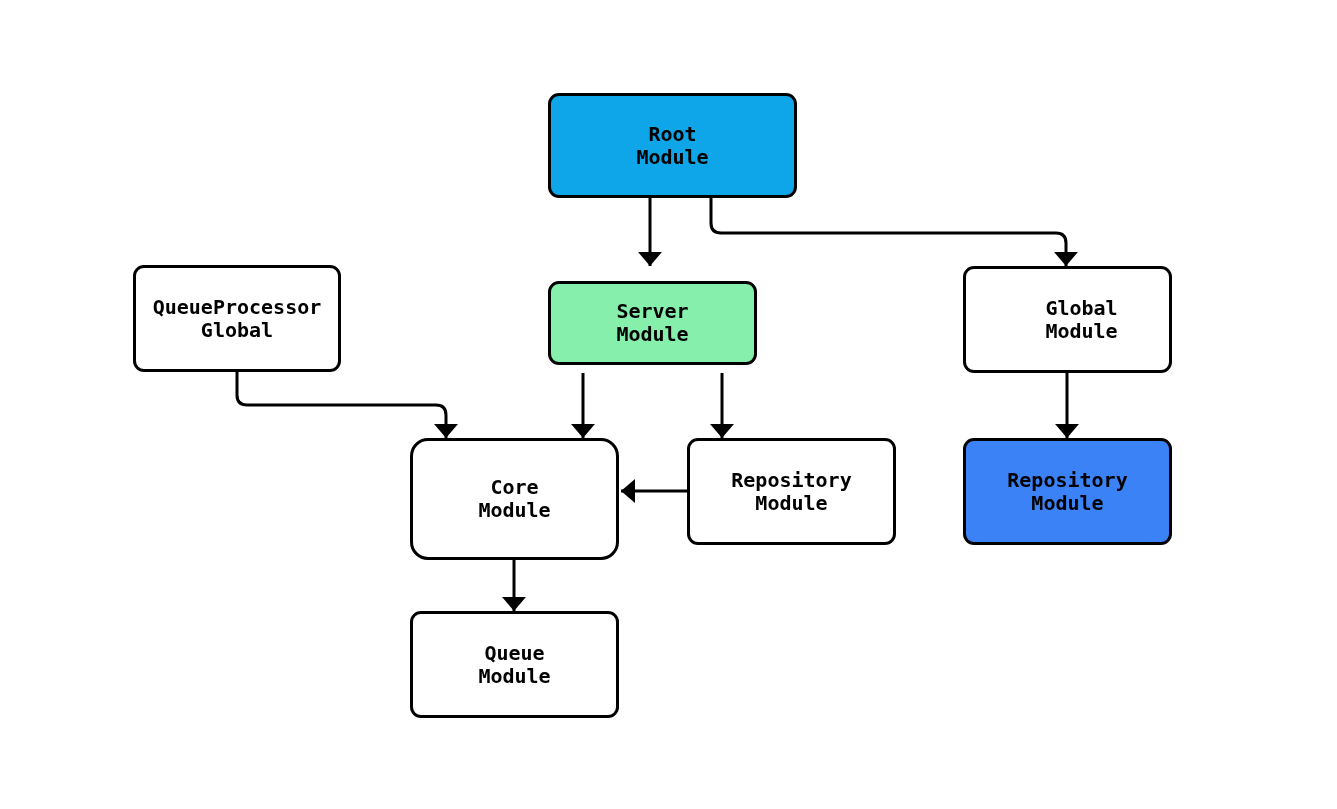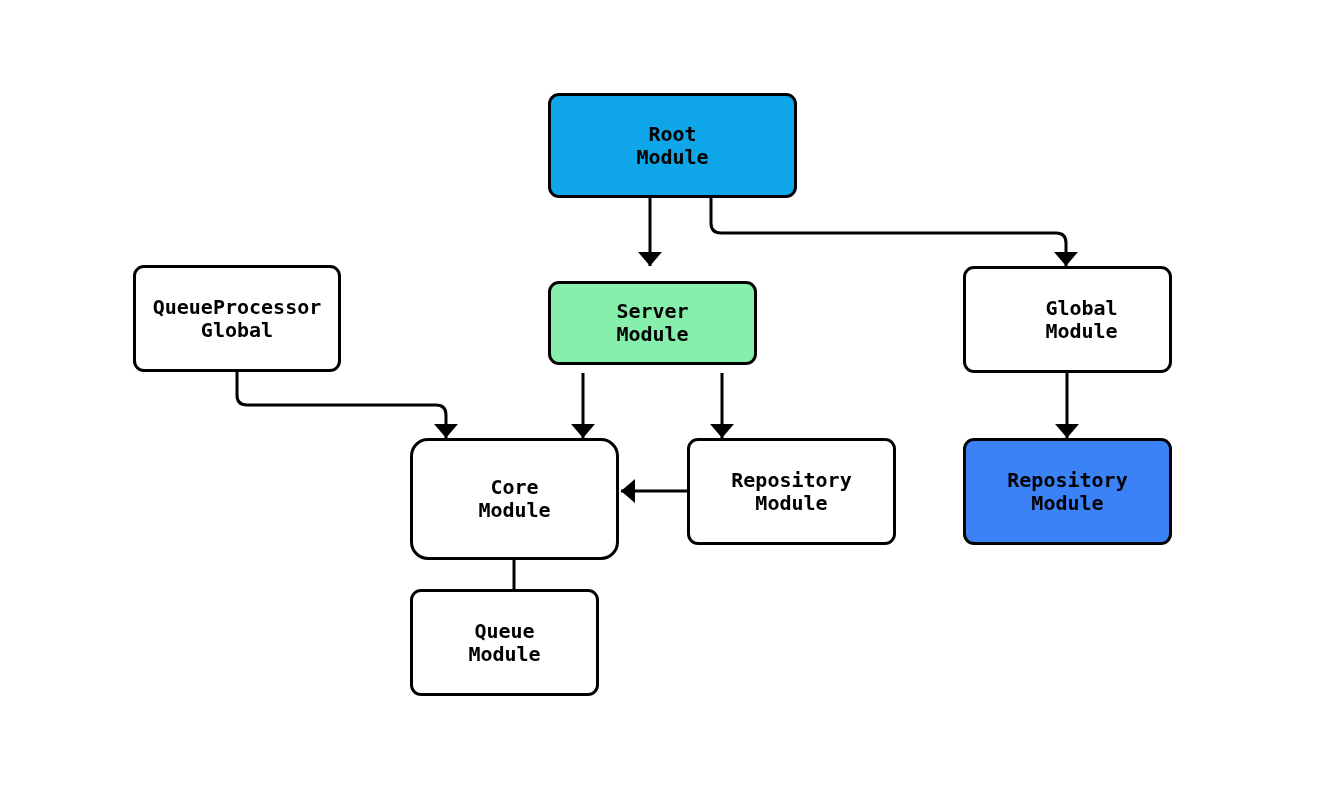--- a/index.html
+++ b/index.html
@@ -70,16 +70,16 @@
       <div class="node" style="left: 548px; top: 266px; width: 209px; height: 84px; border-color: rgb(0, 0, 0); background: #86efac; color: rgb(0, 0, 0); margin-top: 15px;">Server
 Module</div>
       <div class="node" style="left: 963px; top: 266px; width: 209px; height: 107px; border-color: rgb(0, 0, 0); background: rgb(255, 255, 255); color: rgb(0, 0, 0); padding-left: 28px;">Global
 Module</div>
       <div class="node" style="left: 410px; top: 438px; width: 209px; height: 122px; border-color: rgb(0, 0, 0); background: rgb(255, 255, 255); color: rgb(0, 0, 0); border-radius: 18px;">Core
 Module</div>
       <div class="node" style="left: 687px; top: 438px; width: 209px; height: 107px; border-color: rgb(0, 0, 0); background: rgb(255, 255, 255); color: rgb(0, 0, 0);">Repository
 Module</div>
       <div class="node" style="left: 963px; top: 438px; width: 209px; height: 107px; border-color: rgb(0, 0, 0); background: #3b82f6; color: rgb(0, 0, 0);">Repository
 Module</div>
-      <div class="node" style="left: 410px; top: 589px; width: 189px; height: 107px; border-color: rgb(0, 0, 0); background: rgb(255, 255, 255); color: rgb(0, 0, 0);">Queue
+      <div class="node" style="left: 410px; top: 611px; width: 209px; height: 107px; border-color: rgb(0, 0, 0); background: rgb(255, 255, 255); color: rgb(0, 0, 0);">Queue
 Module</div>
     </div>
 </div>
 
 </body></html>

